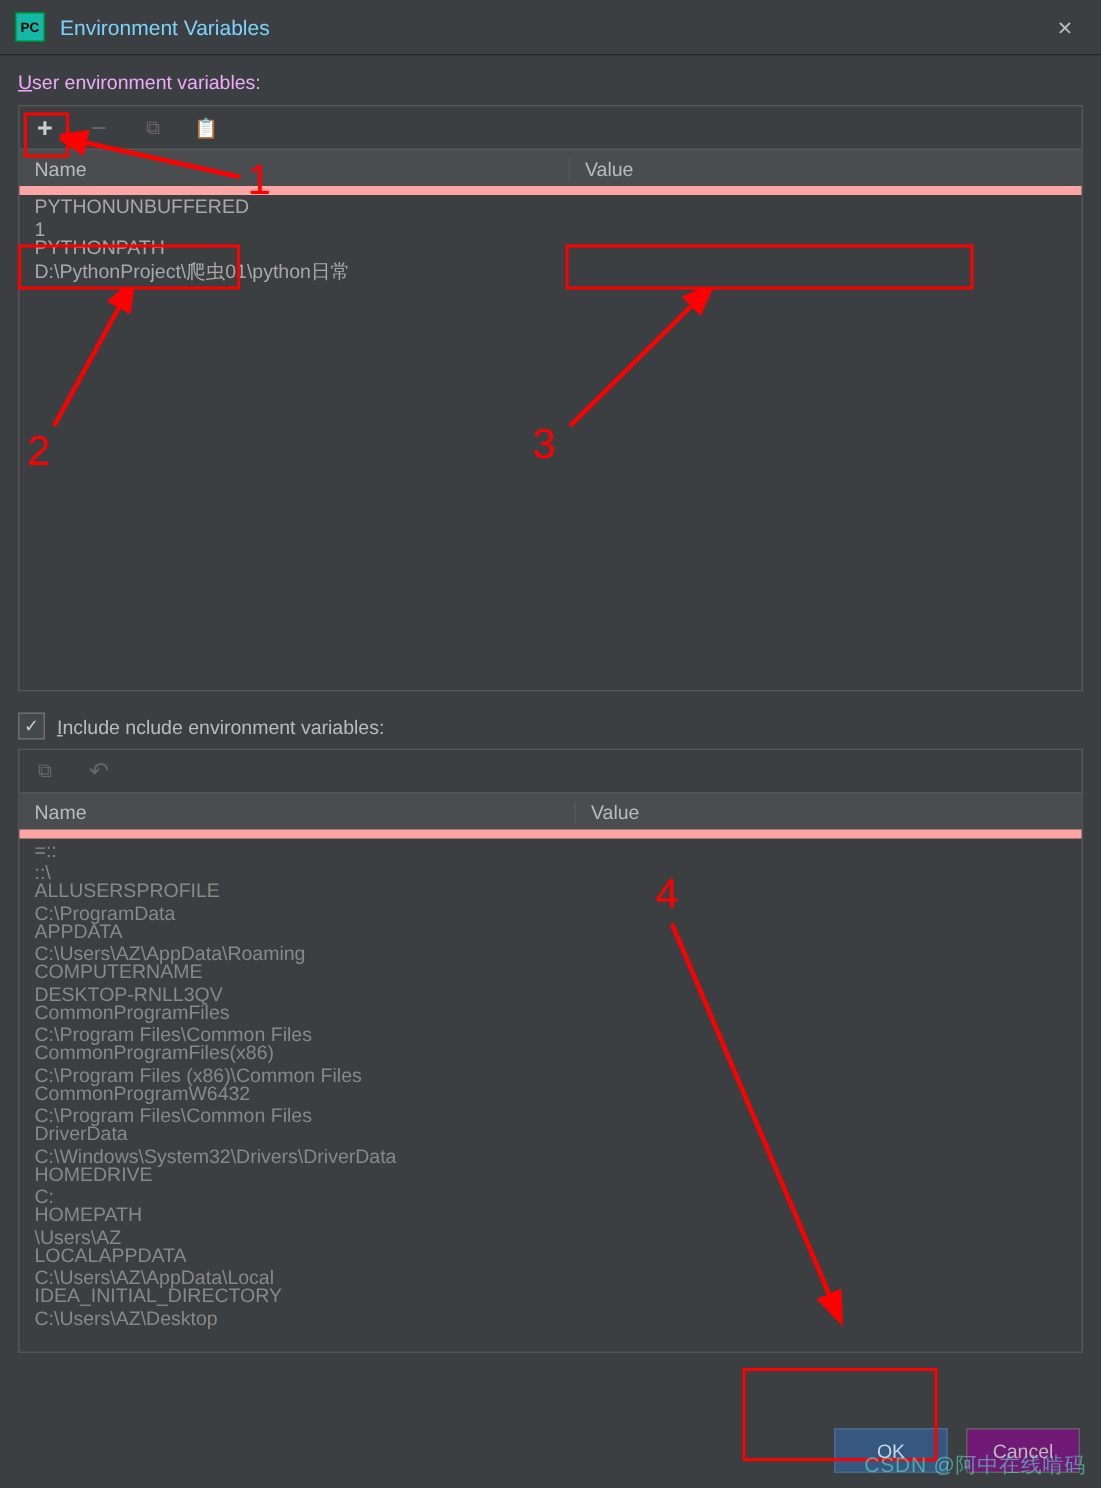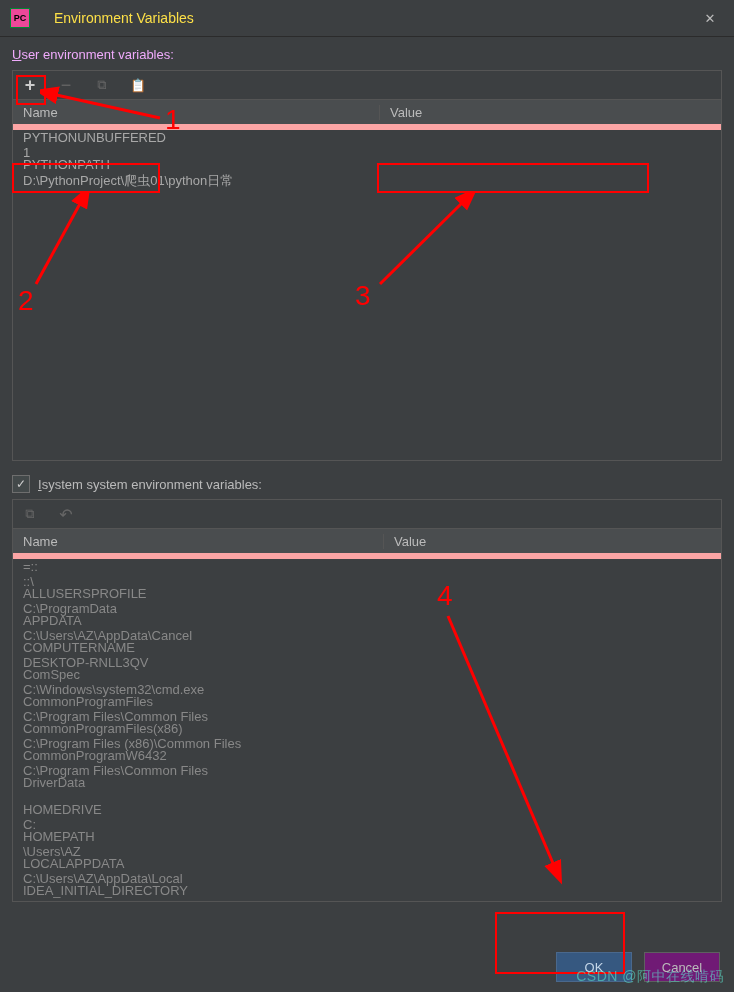--- a/index.html
+++ b/index.html
@@ -13,29 +13,29 @@
   }
   .titlebar {
     height: 36px;
     display: flex;
     align-items: center;
     padding: 0 10px;
     border-bottom: 1px solid #2b2b2b;
   }
   .titlebar .app-icon {
     width: 18px; height: 18px;
-    background: #ec4899;
+    background: #14b8a6;
     border: 1px solid #083;
-    margin-right: 24px;
+    margin-right: 10px;
     display: flex; align-items: center; justify-content: center;
     font-size: 9px; font-weight: bold; color: #000;
   }
   .titlebar .title {
     flex: 1;
-    color: #fde047;
+    color: #7dd3fc;
     font-size: 14px;
   }
   .titlebar .close {
     width: 28px; height: 28px;
     display: flex; align-items: center; justify-content: center;
     color: #bbbbbb;
   }
   .section-label {
     padding: 10px 12px 4px 12px;
     color: #f0abfc;
@@ -192,21 +192,21 @@
       <div class="row">
         <div class="cell-name">PYTHONPATH</div>
         <div class="cell-value">D:\PythonProject\爬虫01\python日常</div>
       </div>
     </div>
 </div>
 
 <div class="checkbox-row">
   <div class="checkbox">✓</div>
   <div>
-    <u>I</u><span>system system environment variables:</span>
+    <u>I</u><span>nclude nclude environment variables:</span>
   </div>
 </div>
 
 <div class="panel">
   <div class="toolbar">
     <div class="tool-btn disabled">⧉</div>
     <div class="tool-btn disabled" style="font-size:16px;">↶</div>
   </div>
   <div class="table-head">
     <div class="th-name sys">Name</div>
@@ -216,44 +216,41 @@
       <div class="row">
         <div class="cell-name sys">=::</div>
         <div class="cell-value sys">::\</div>
       </div>
       <div class="row">
         <div class="cell-name sys">ALLUSERSPROFILE</div>
         <div class="cell-value sys">C:\ProgramData</div>
       </div>
       <div class="row">
         <div class="cell-name sys">APPDATA</div>
-        <div class="cell-value sys">C:\Users\AZ\AppData\Cancel</div>
+        <div class="cell-value sys">C:\Users\AZ\AppData\Roaming</div>
       </div>
       <div class="row">
         <div class="cell-name sys">COMPUTERNAME</div>
         <div class="cell-value sys">DESKTOP-RNLL3QV</div>
       </div>
       <div class="row">
-        <div class="cell-name sys">ComSpec</div>
-        <div class="cell-value sys">C:\Windows\system32\cmd.exe</div>
-      </div>
-      <div class="row">
         <div class="cell-name sys">CommonProgramFiles</div>
         <div class="cell-value sys">C:\Program Files\Common Files</div>
       </div>
       <div class="row">
         <div class="cell-name sys">CommonProgramFiles(x86)</div>
         <div class="cell-value sys">C:\Program Files (x86)\Common Files</div>
       </div>
       <div class="row">
         <div class="cell-name sys">CommonProgramW6432</div>
         <div class="cell-value sys">C:\Program Files\Common Files</div>
       </div>
       <div class="row">
         <div class="cell-name sys">DriverData</div>
+        <div class="cell-value sys">C:\Windows\System32\Drivers\DriverData</div>
       </div>
       <div class="row">
         <div class="cell-name sys">HOMEDRIVE</div>
         <div class="cell-value sys">C:</div>
       </div>
       <div class="row">
         <div class="cell-name sys">HOMEPATH</div>
         <div class="cell-value sys">\Users\AZ</div>
       </div>
       <div class="row">

